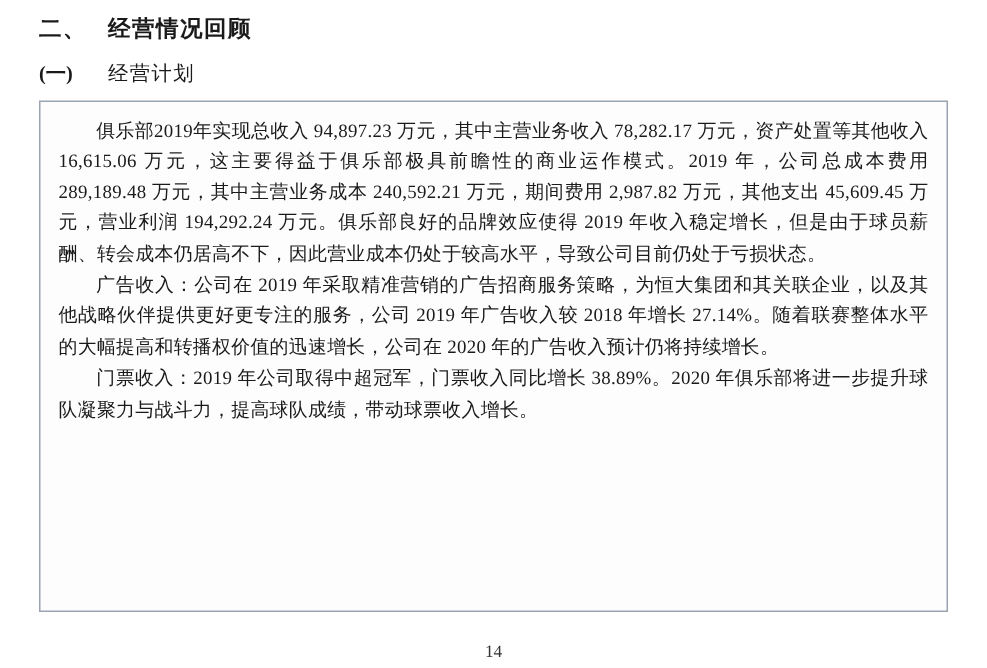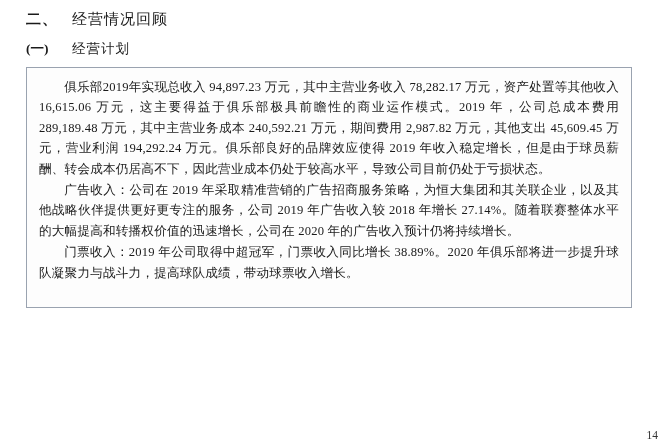--- a/index.html
+++ b/index.html
@@ -26,21 +26,21 @@
     align-items: baseline;
     margin: 4px 0 0 0;
   }
   .heading-num {
     font-weight: bold;
     font-size: 15px;
     letter-spacing: 1px;
     min-width: 46px;
   }
   .heading-text {
-    font-weight: normal;
+    font-weight: bold;
     font-size: 15px;
     letter-spacing: 1px;
   }
   .subheading-row {
     display: flex;
     align-items: baseline;
     margin: 11px 0 0 0;
   }
   .subheading-num {
     font-weight: bold;
@@ -49,38 +49,38 @@
   }
   .subheading-text {
     font-weight: normal;
     font-size: 13.5px;
     letter-spacing: 1px;
   }
   .body-box {
     margin-top: 9px;
     border: 1px solid #9aa3b0;
     padding: 9px 12px 8px 12px;
-    height: 241px;
+    height: 341px;
     box-sizing: border-box;
     background: #fdfdfd;
   }
   p.para {
     margin: 0 0 1px 0;
     font-size: 12.6px;
     line-height: 1.62;
     text-align: justify;
     text-indent: 2em;
     letter-spacing: 0.2px;
   }
   .page-number {
     position: absolute;
     left: 0;
     right: 0;
     bottom: 4px;
-    text-align: right;
+    text-align: center;
     font-size: 11.5px;
     color: #333;
     font-family: "Liberation Serif", serif;
   }
 </style>
 </head>
 <body>
 
 <div class="page">
 

